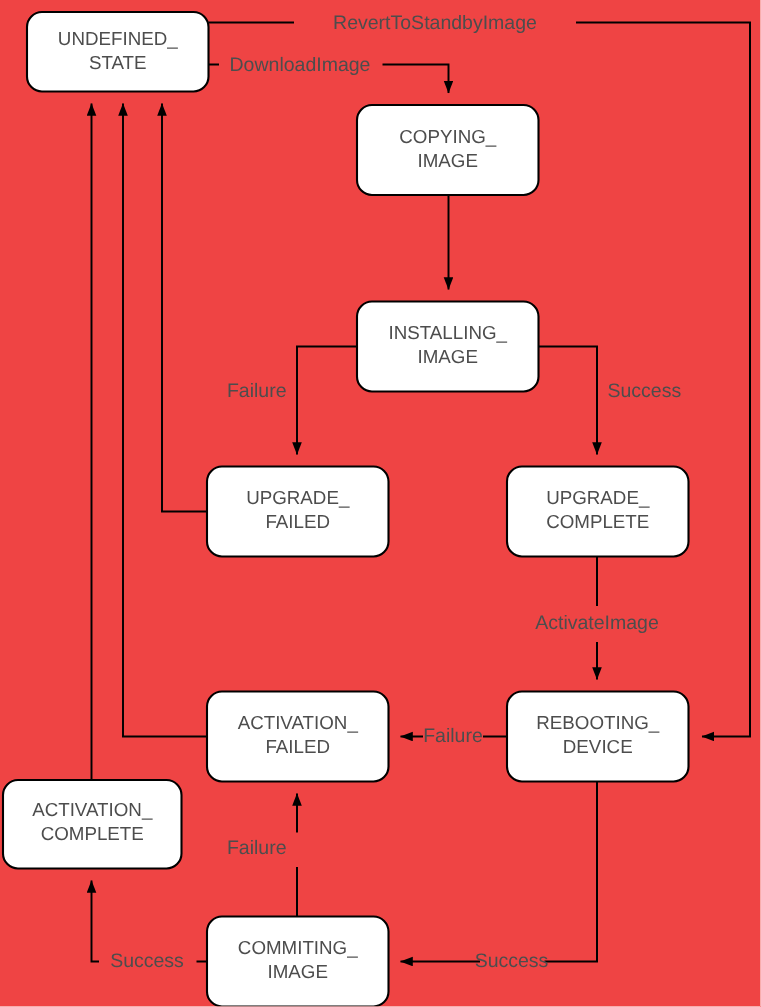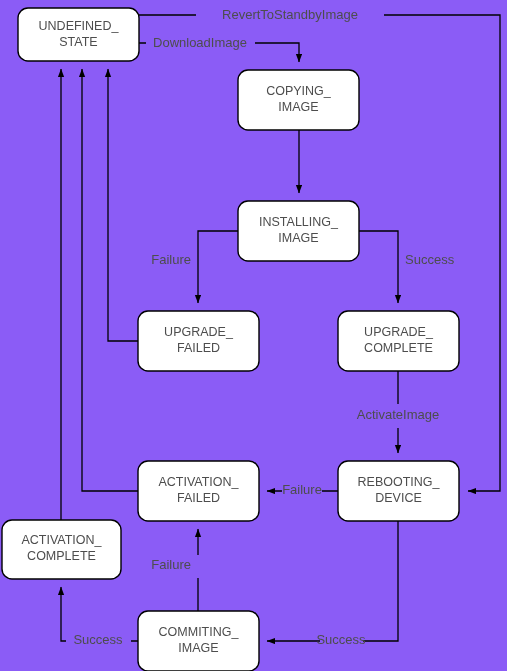--- a/index.html
+++ b/index.html
@@ -7,21 +7,21 @@
     padding: 0;
     background: #ffffff;
   }
   body {
     font-family: "Liberation Sans", sans-serif;
   }
   #canvas {
     position: relative;
     width: 507px;
     height: 671px;
-    background: #8b5cf6;
+    background: #ef4444;
     overflow: hidden;
   }
   #diagram-svg {
     position: absolute;
     left: 0;
     top: 0;
     width: 507px;
     height: 671px;
   }
   .node-box {

